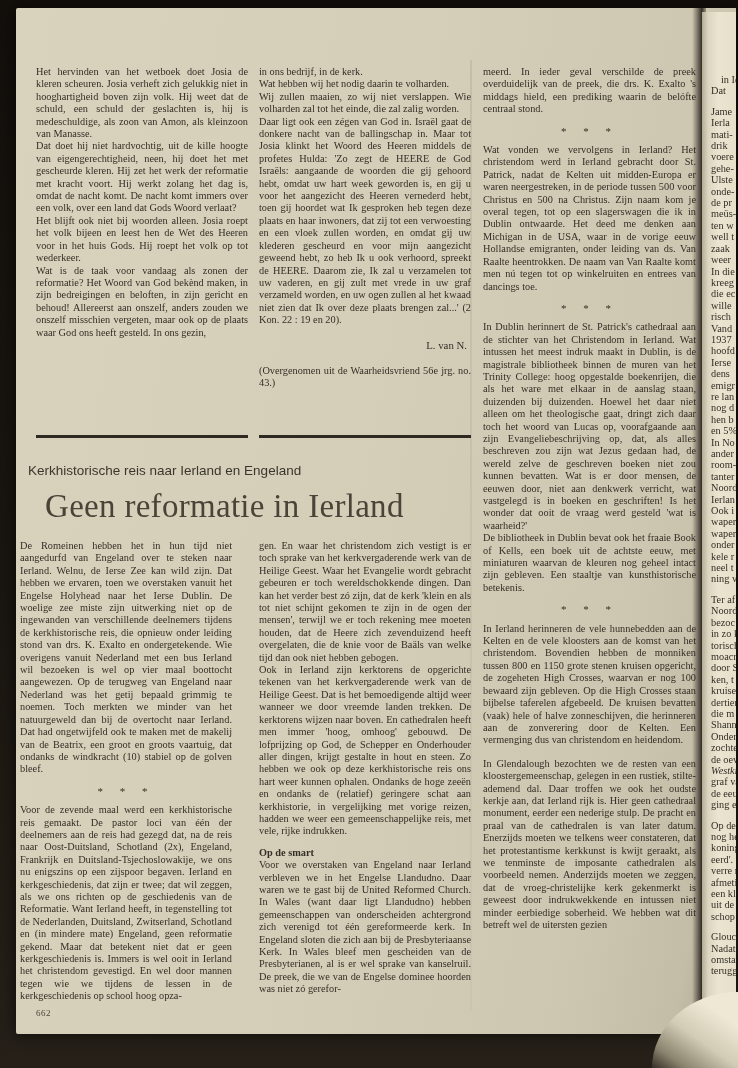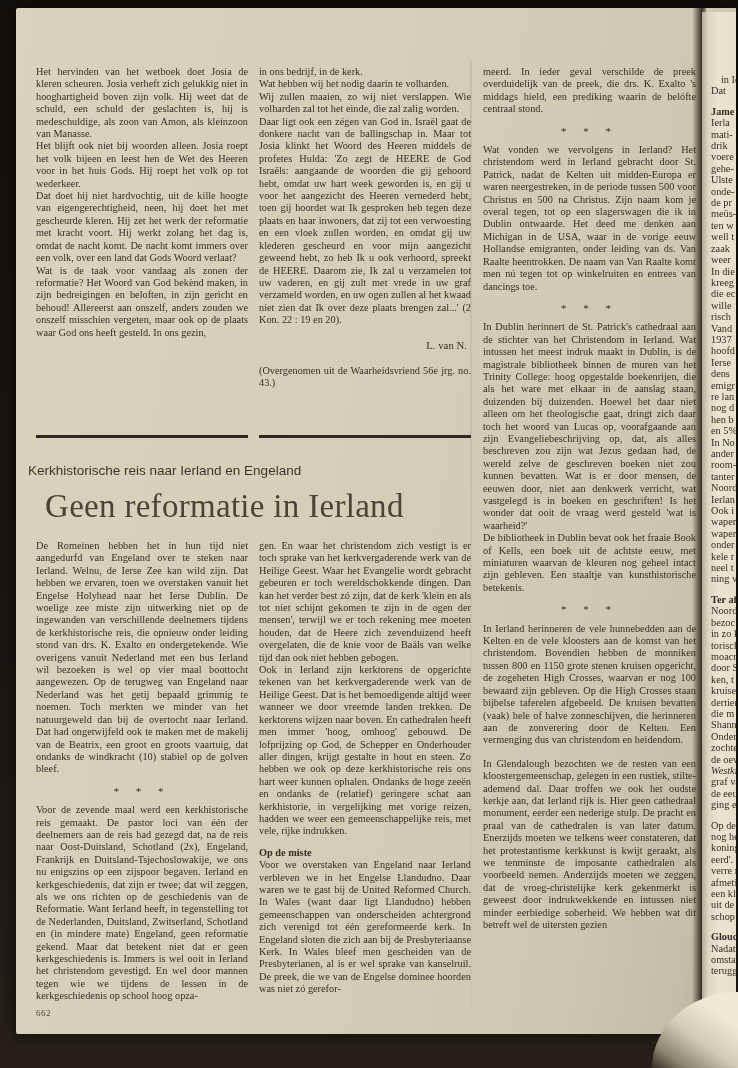--- a/index.html
+++ b/index.html
@@ -14,54 +14,54 @@
         text-align:justify;overflow:hidden;}
   .tcol1{left:20px;top:58px;width:212px;height:368px;}
   .tcol2{left:243px;top:58px;width:212px;height:368px;}
   .rule{position:absolute;height:3px;background:#2e2921;}
   .rule1{left:20px;top:427px;width:212px;}
   .rule2{left:243px;top:427px;width:212px;}
   .kicker{position:absolute;left:12px;top:455px;font-family:"Liberation Sans",sans-serif;
         font-size:13.5px;color:#3b362d;}
   .headline{position:absolute;left:18px;top:469px;margin:11px;font-family:Liberation Serif, serif;
         font-weight:400;font-size:33px;line-height:1.1;color:#4a4438;letter-spacing:0.3px;white-space:nowrap;}
-  .bcol1{left:20px;top:532px;width:212px;height:466px;}
+  .bcol1{left:4px;top:532px;width:212px;height:466px;}
   .bcol2{left:243px;top:532px;width:212px;height:466px;}
   .col3{left:467px;top:58px;width:213px;height:946px;}
   .para{margin:0;}
   .para-gap{margin-top:11px;}
   .sep{margin:9px 0 7px;text-align:center;letter-spacing:7px;font-size:11px;color:#332e26;}
   .subhead{margin:9px 0 0;font-weight:bold;}
   .signature{text-align:right;margin-top:12px;padding-right:4px;font-size:10.8px;}
   .source{margin-top:14px;}
   .pagenum{position:absolute;left:20px;top:1000px;font-size:9px;color:#4a4439;letter-spacing:0.5px;}
   .fold{position:absolute;left:454px;top:52px;width:2px;height:950px;
         background:linear-gradient(180deg,rgba(60,50,35,0.10),rgba(60,50,35,0.03));}
   .gutter{position:absolute;left:692px;top:8px;width:14px;height:1020px;
         background:linear-gradient(90deg,rgba(20,15,10,0) 0%,rgba(20,15,10,0.45) 40%,rgba(15,10,6,0.8) 70%,rgba(50,44,32,0.35) 100%);}
   .next-page{position:absolute;left:702px;top:12px;width:34px;height:996px;box-sizing:border-box;
         padding:62px 0 0 9px;overflow:hidden;border-radius:0 0 0 6px;
         background:linear-gradient(90deg,#b3ad97 0%,#dcd6c1 18%,#eae4d0 48%,#e6e0cb 100%);}
   .frag{font-size:10.3px;line-height:11.4px;color:#332e26;white-space:nowrap;}
-  .frag-bold{font-weight:bold;}
+  .frag-bold{font-weight:normal;}
   .frag-italic{font-style:italic;}
   .frag-indent{padding-left:10px;}
   .frag-gap{height:9px;}
   .curl{position:absolute;right:0;top:992px;width:86px;height:76px;border-radius:100% 0 0 0;
         background:linear-gradient(215deg,#eee8d5 25%,#d2ccb6 55%,#8b8570 82%,#352e25 100%);}
 </style>
 </head>
 <body>
 
 <div class="scan">
   <div class="page">
     <div class="tcol tcol1">
         <div class="para">Het hervinden van het wetboek doet Josia de kleren scheuren. Josia verheft zich gelukkig niet in hooghartigheid boven zijn volk. Hij weet dat de schuld, een schuld der geslachten is, hij is medeschuldige, als zoon van Amon, als kleinzoon van Manasse.</div>
+        <div class="para">Dat doet hij niet hardvochtig, uit de kille hoogte van eigengerechtigheid, neen, hij doet het met gescheurde kleren. Hij zet het werk der reformatie met kracht voort. Hij werkt zolang het dag is, omdat de nacht komt. De nacht komt immers over een volk, over een land dat Gods Woord verlaat?</div>
         <div class="para">Het blijft ook niet bij woorden alleen. Josia roept het volk bijeen en leest hen de Wet des Heeren voor in het huis Gods. Hij roept het volk op tot wederkeer.</div>
-        <div class="para">Dat doet hij niet hardvochtig, uit de kille hoogte van eigengerechtigheid, neen, hij doet het met gescheurde kleren. Hij zet het werk der reformatie met kracht voort. Hij werkt zolang het dag is, omdat de nacht komt. De nacht komt immers over een volk, over een land dat Gods Woord verlaat?</div>
         <div class="para">Wat is de taak voor vandaag als zonen der reformatie? Het Woord van God bekènd maken, in zijn bedreigingen en beloften, in zijn gericht en behoud! Allereerst aan onszelf, anders zouden we onszelf misschien vergeten, maar ook op de plaats waar God ons heeft gesteld. In ons gezin,</div>
       </div>
     <div class="tcol tcol2">
       <div>
           <div class="para">in ons bedrijf, in de kerk.</div>
           <div class="para">Wat hebben wij het nodig daarin te volharden.</div>
           <div class="para">Wij zullen maaien, zo wij niet verslappen. Wie volharden zal tot het einde, die zal zalig worden.</div>
           <div class="para">Daar ligt ook een zégen van God in. Israël gaat de donkere nacht van de ballingschap in. Maar tot Josia klinkt het Woord des Heeren middels de profetes Hulda: 'Zo zegt de HEERE de God Israëls: aangaande de woorden die gij gehoord hebt, omdat uw hart week geworden is, en gij u voor het aangezicht des Heeren vernederd hebt, toen gij hoordet wat Ik gesproken heb tegen deze plaats en haar inwoners, dat zij tot een verwoesting en een vloek zullen worden, en omdat gij uw klederen gescheurd en voor mijn aangezicht geweend hebt, zo heb Ik u ook verhoord, spreekt de HEERE. Daarom zie, Ik zal u verzamelen tot uw vaderen, en gij zult met vrede in uw graf verzameld worden, en uw ogen zullen al het kwaad niet zien dat Ik over deze plaats brengen zal...' (2 Kon. 22 : 19 en 20).</div>
         </div>
       <div class="signature">L. van N.</div>
@@ -72,21 +72,21 @@
     <div class="kicker">Kerkhistorische reis naar Ierland en Engeland</div>
     <h1 class="headline">Geen reformatie in Ierland</h1>
     <div class="bcol bcol1">
         <div class="para">De Romeinen hebben het in hun tijd niet aangedurfd van Engeland over te steken naar Ierland. Welnu, de Ierse Zee kan wild zijn. Dat hebben we ervaren, toen we overstaken vanuit het Engelse Holyhead naar het Ierse Dublin. De woelige zee miste zijn uitwerking niet op de ingewanden van verschillende deelnemers tijdens de kerkhistorische reis, die opnieuw onder leiding stond van drs. K. Exalto en ondergetekende. Wie overigens vanuit Nederland met een bus Ierland wil bezoeken is wel op vier maal boottocht aangewezen. Op de terugweg van Engeland naar Nederland was het getij bepaald grimmig te noemen. Toch merkten we minder van het natuurgeweld dan bij de overtocht naar Ierland. Dat had ongetwijfeld ook te maken met de makelij van de Beatrix, een groot en groots vaartuig, dat ondanks de windkracht (10) stabiel op de golven bleef.</div>
         <div class="sep">* * *</div>
         <div class="para">Voor de zevende maal werd een kerkhistorische reis gemaakt. De pastor loci van één der deelnemers aan de reis had gezegd dat, na de reis naar Oost-Duitsland, Schotland (2x), Engeland, Frankrijk en Duitsland-Tsjechoslowakije, we ons nu enigszins op een zijspoor begaven. Ierland en kerkgeschiedenis, dat zijn er twee; dat wil zeggen, als we ons richten op de geschiedenis van de Reformatie. Want Ierland heeft, in tegenstelling tot de Nederlanden, Duitsland, Zwitserland, Schotland en (in mindere mate) Engeland, geen reformatie gekend. Maar dat betekent niet dat er geen kerkgeschiedenis is. Immers is wel ooit in Ierland het christendom gevestigd. En wel door mannen tegen wie we tijdens de lessen in de kerkgeschiedenis op school hoog opza-</div>
       </div>
     <div class="bcol bcol2">
         <div class="para">gen. En waar het christendom zich vestigt is er toch sprake van het kerkvergaderende werk van de Heilige Geest. Waar het Evangelie wordt gebracht gebeuren er toch wereldschokkende dingen. Dan kan het verder best zó zijn, dat de kerk 'klein en als tot niet schijnt gekomen te zijn in de ogen der mensen', terwijl we er toch rekening mee moeten houden, dat de Heere zich zevenduizend heeft overgelaten, die de knie voor de Baäls van welke tijd dan ook niet hebben gebogen.</div>
         <div class="para">Ook in Ierland zijn kerktorens de opgerichte tekenen van het kerkvergaderende werk van de Heilige Geest. Dat is het bemoedigende altijd weer wanneer we door vreemde landen trekken. De kerktorens wijzen naar boven. En cathedralen heeft men immer 'hoog, omhoog' gebouwd. De lofprijzing op God, de Schepper en Onderhouder aller dingen, krijgt gestalte in hout en steen. Zo hebben we ook op deze kerkhistorische reis ons hart weer kunnen ophalen. Ondanks de hoge zeeën en ondanks de (relatief) geringere schat aan kerkhistorie, in vergelijking met vorige reizen, hadden we weer een gemeenschappelijke reis, met vele, rijke indrukken.</div>
-        <div class="subhead">Op de miste</div>
+        <div class="subhead">Op de smart</div>
         <div class="para">Voor we overstaken van Engeland naar Ierland verbleven we in het Engelse Llandudno. Daar waren we te gast bij de United Reformed Church. In Wales (want daar ligt Llandudno) hebben gemeenschappen van onderscheiden achtergrond zich verenigd tot één gereformeerde kerk. In Engeland sloten die zich aan bij de Presbyteriaanse Kerk. In Wales bleef men gescheiden van de Presbyterianen, al is er wel sprake van kanselruil. De preek, die we van de Engelse dominee hoorden was niet zó gerefor-</div>
       </div>
     <div class="col3">
         <div class="para">meerd. In ieder geval verschilde de preek overduidelijk van de preek, die drs. K. Exalto 's middags hield, een prediking waarin de belófte centraal stond.</div>
         <div class="sep">* * *</div>
         <div class="para">Wat vonden we vervolgens in Ierland? Het christendom werd in Ierland gebracht door St. Patrick, nadat de Kelten uit midden-Europa er waren neergestreken, in de periode tussen 500 voor Christus en 500 na Christus. Zijn naam kom je overal tegen, tot op een slagerswagen die ik in Dublin ontwaarde. Het deed me denken aan Michigan in de USA, waar in de vorige eeuw Hollandse emigranten, onder leiding van ds. Van Raalte heentrokken. De naam van Van Raalte komt men nú tegen tot op winkelruiten en entrees van dancings toe.</div>
         <div class="sep">* * *</div>
         <div class="para">In Dublin herinnert de St. Patrick's cathedraal aan de stichter van het Christendom in Ierland. Wat intussen het meest indruk maakt in Dublin, is de magistrale bibliotheek binnen de muren van het Trinity College: hoog opgestalde boekenrijen, die als het ware met elkaar in de aanslag staan, duizenden bij duizenden. Hoewel het daar niet alleen om het theologische gaat, dringt zich daar toch het woord van Lucas op, voorafgaande aan zijn Evangeliebeschrijving op, dat, als alles beschreven zou zijn wat Jezus gedaan had, de wereld zelve de geschreven boeken niet zou kunnen bevatten. Wat is er door mensen, de eeuwen door, niet aan denkwerk verricht, wat vastgelegd is in boeken en geschriften! Is het wonder dat ooit de vraag werd gesteld 'wat is waarheid?'</div>
         <div class="para">De bibliotheek in Dublin bevat ook het fraaie Book of Kells, een boek uit de achtste eeuw, met miniaturen waarvan de kleuren nog geheel intact zijn gebleven. Een staaltje van kunsthistorische betekenis.</div>
         <div class="sep">* * *</div>

